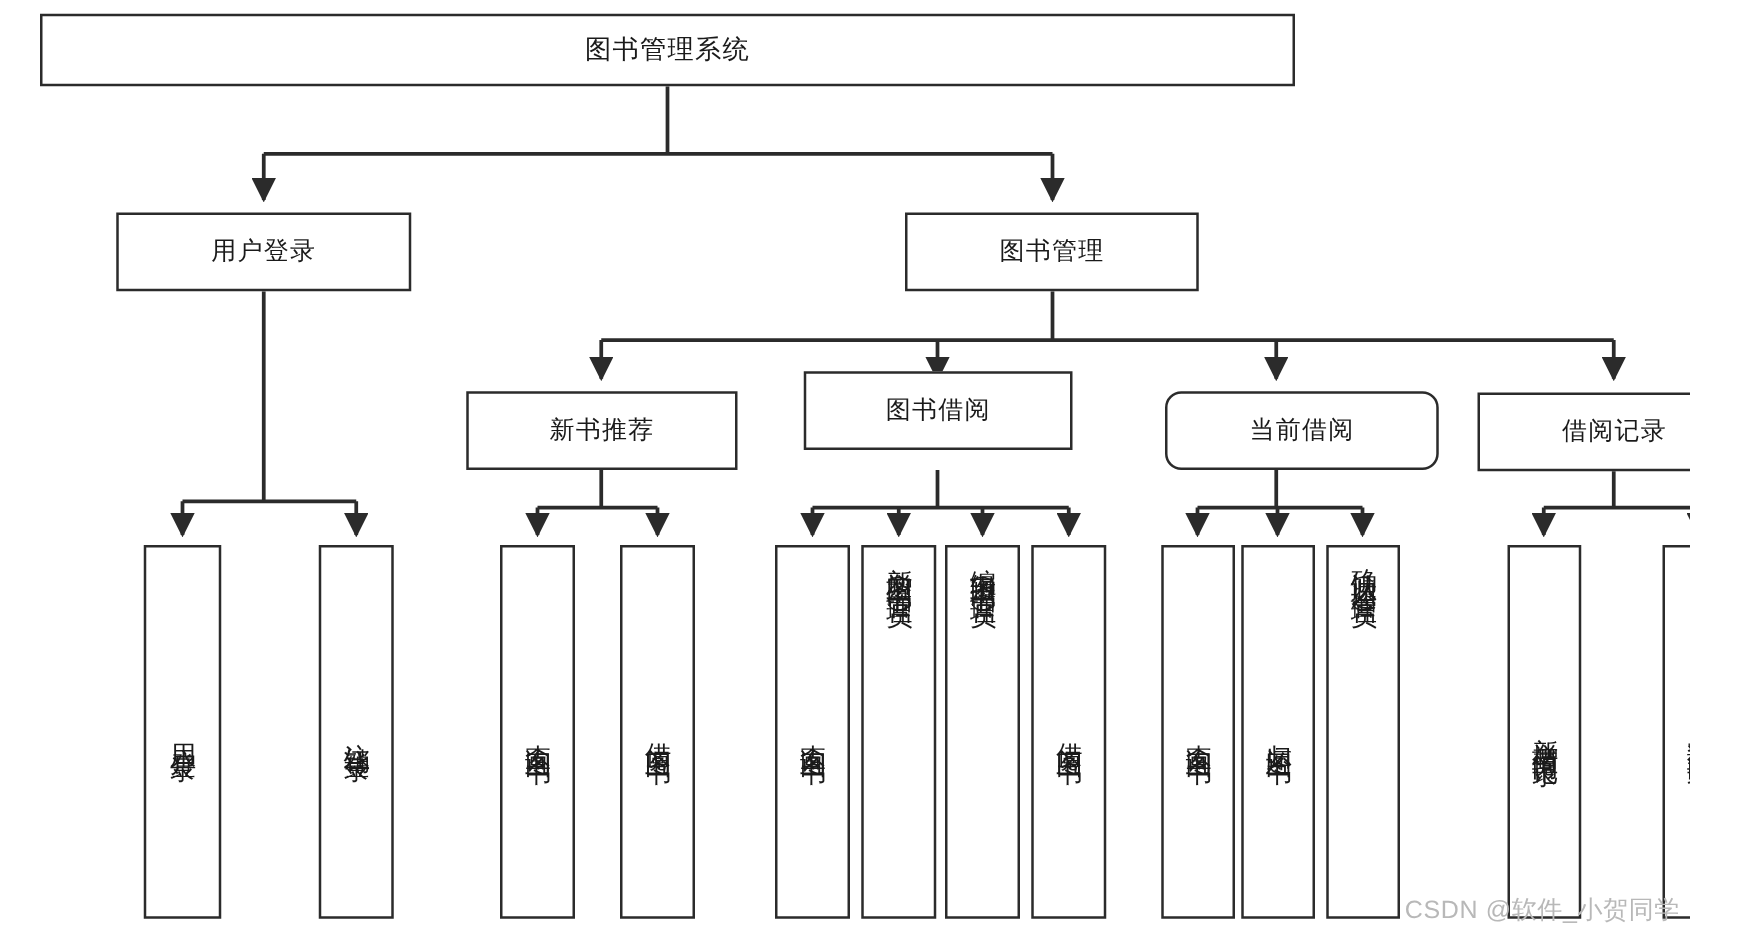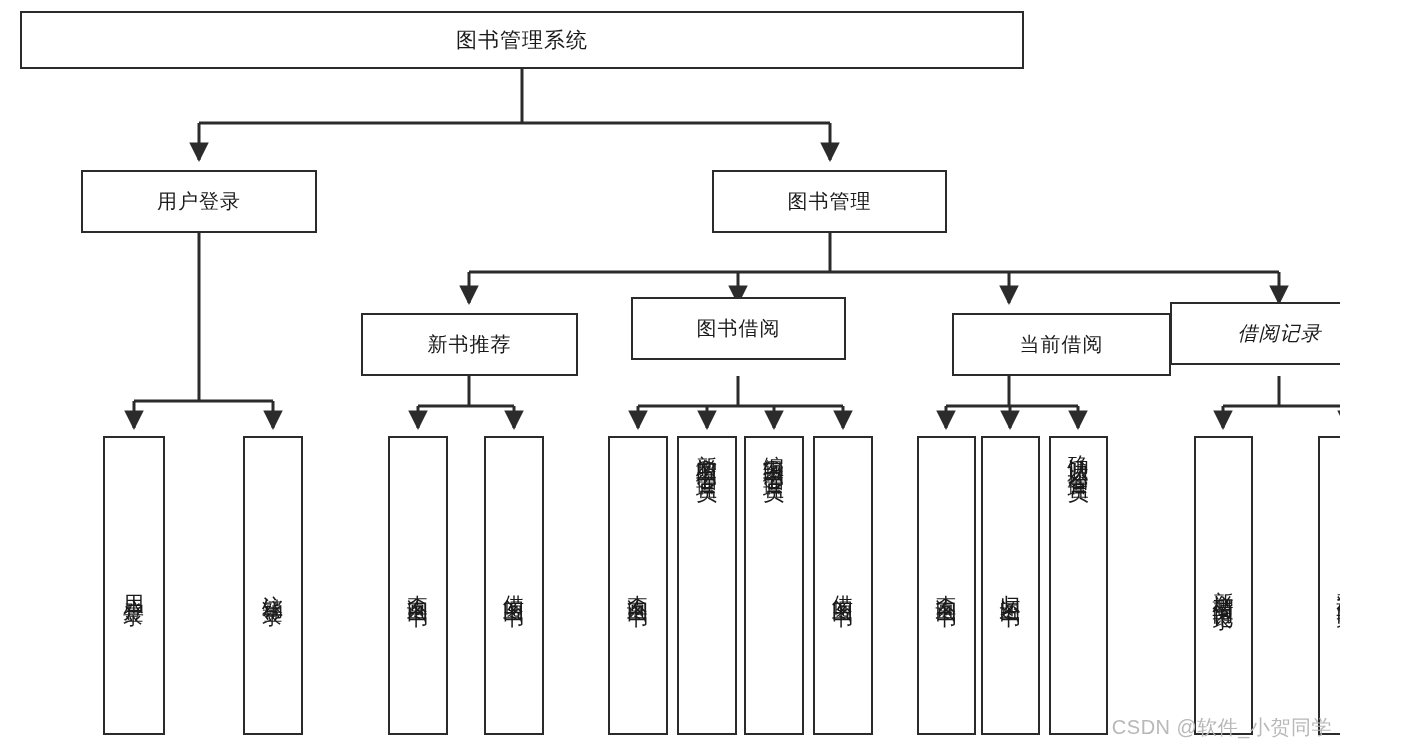--- a/index.html
+++ b/index.html
@@ -7,20 +7,21 @@
     padding: 0;
     background: #ffffff;
   }
   #canvas {
     position: relative;
     width: 1340px;
     height: 747px;
     background: #ffffff;
     font-family: "Liberation Sans", "DejaVu Sans", sans-serif;
     overflow: hidden;
+    margin-left: 12px;
   }
   .node {
     position: absolute;
     box-sizing: border-box;
     border: 2px solid #2b2b2b;
     background: #ffffff;
     display: flex;
     align-items: center;
     justify-content: center;
     color: #1a1a1a;
@@ -131,24 +132,24 @@
   <div class="node" style="left:712px; top:170px; width:235px; height:63px;align-items:center;">
     <span class="label">图书管理</span>
   </div>
 
   <div class="node" style="left:361px; top:313px; width:217px; height:63px;">
     <span class="label">新书推荐</span>
   </div>
   <div class="node" style="left:631px; top:297px; width:215px; height:63px;">
     <span class="label">图书借阅</span>
   </div>
-  <div class="node" style="left:952px; top:313px; width:219px; height:63px;">
+  <div class="node" style="left:920px; top:313px; width:219px; height:63px;border-radius:13px;">
     <span class="label">当前借阅</span>
   </div>
-  <div class="node" style="left:1170px; top:302px; width:219px; height:63px;font-style:italic;">
+  <div class="node" style="left:1170px; top:314px; width:219px; height:63px;">
     <span class="label">借阅记录</span>
   </div>
 
   <div class="node leaf center-v" style="left:103px; top:436px; width:62px; height:299px;">
     <span class="label">用户登录</span>
   </div>
   <div class="node leaf center-v" style="left:243px; top:436px; width:60px; height:299px;">
     <span class="label">注销登录</span>
   </div>
   <div class="node leaf center-v" style="left:388px; top:436px; width:60px; height:299px;">

